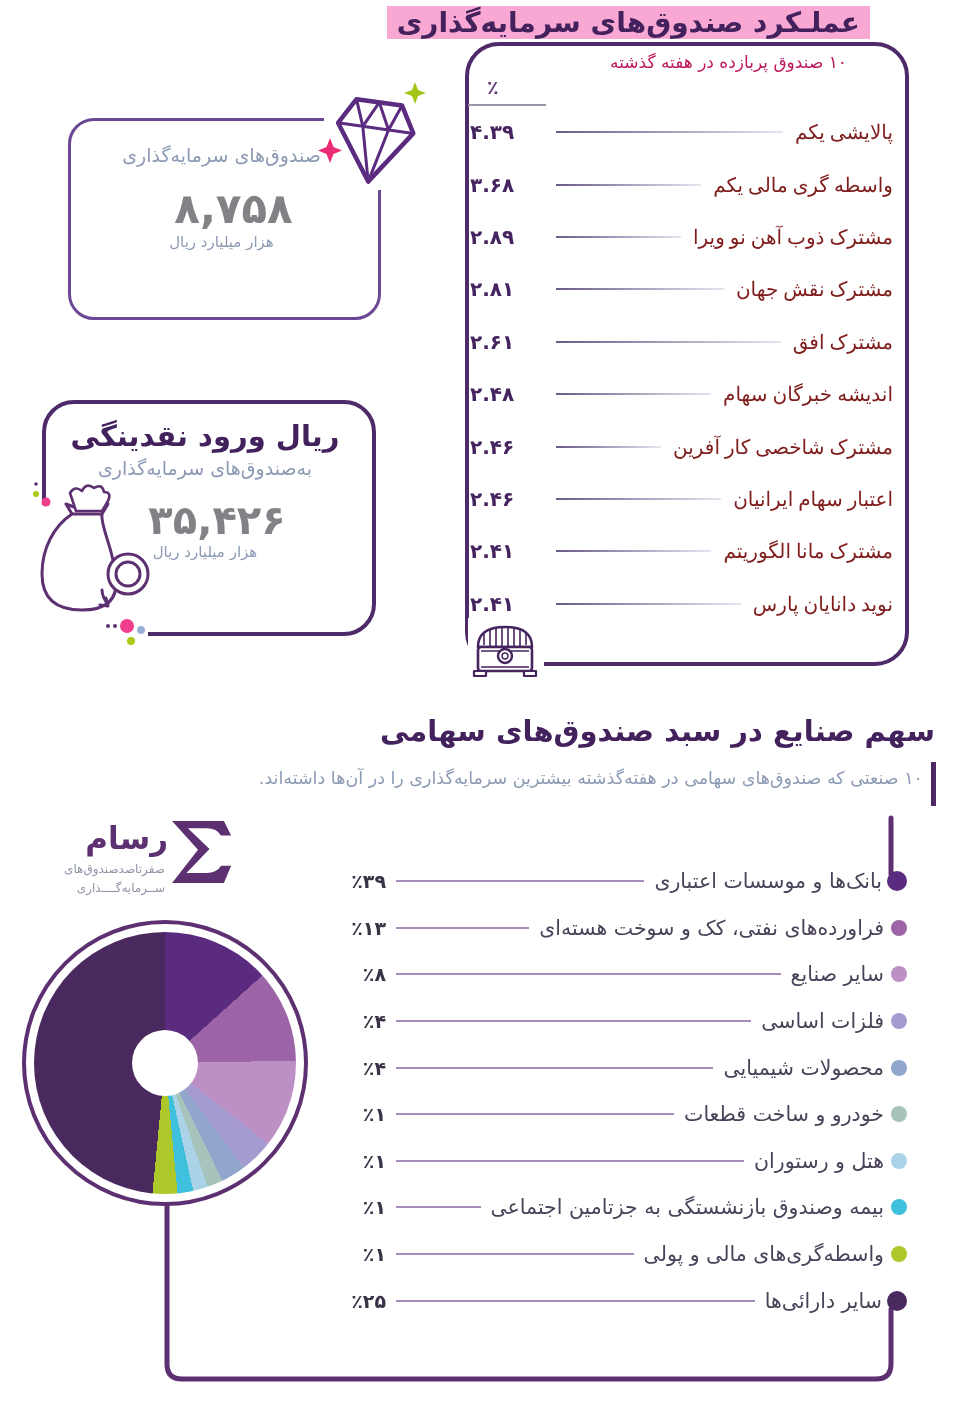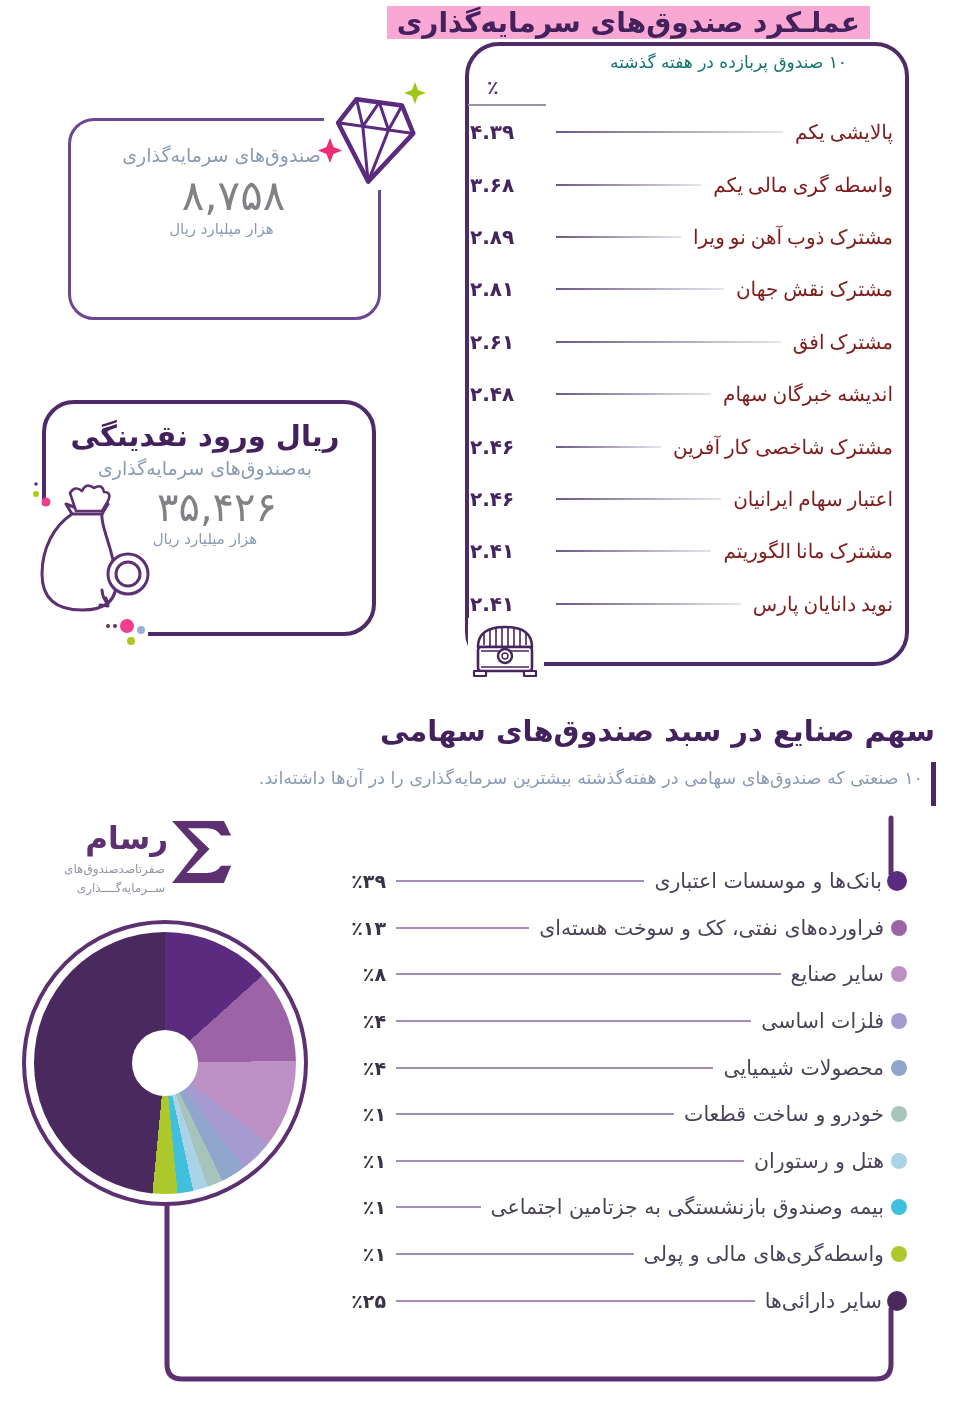--- a/index.html
+++ b/index.html
@@ -3,35 +3,35 @@
 <meta charset="utf-8">
 <style>
   html,body{margin:0;padding:0;background:#ffffff;}
   body{font-family:"DejaVu Sans",sans-serif;}
   #stage{position:relative;width:957px;height:1405px;background:#ffffff;overflow:hidden;direction:rtl;}
   .abs{position:absolute;}
 
   
   .perf-box{left:465px;top:42px;width:436px;height:616px;border:4.5px solid #4f2a68;border-radius:34px;background:#fff;}
   .perf-title{top:6px;right:87px;font-size:28px;font-weight:bold;color:#42215c;background:#f9a8d4;padding:0 10px;white-space:nowrap;z-index:3;}
-  .perf-subtitle{top:52px;right:110px;font-size:17px;color:#0f766e;white-space:nowrap;z-index:3;}
+  .perf-subtitle{top:52px;right:110px;font-size:17px;color:#be185d;white-space:nowrap;z-index:3;}
   .pct-header{left:487px;top:76px;font-size:19px;color:#5d3072;font-weight:bold;z-index:3;}
   .pct-underline{left:468px;top:104px;width:78px;height:2px;background:#9a93a8;z-index:3;}
   .perf-rows{left:470px;top:106px;width:423px;height:524px;display:flex;flex-direction:column;justify-content:space-around;z-index:3;}
   .perf-row{display:flex;align-items:center;direction:rtl;}
   .perf-name{font-size:20px;color:#7f1d1d;white-space:nowrap;font-family:Liberation Serif, serif;}
   .perf-line{flex:1;height:2px;margin:0 12px;background:linear-gradient(to left,#e9e3f0,#6a5a8a);}
   .perf-value{font-size:20px;font-weight:bold;color:#45245f;min-width:74px;direction:ltr;unicode-bidi:embed;text-align:left;}
 
   
   .card1{left:68px;top:118px;width:307px;height:196px;border:3px solid #6b4894;border-radius:26px;background:#fff;}
   .card2{left:42px;top:400px;width:326px;height:228px;border:4px solid #4f2a68;border-radius:32px;background:#fff;}
   .card-title{font-size:30px;font-weight:bold;color:#42215c;line-height:1.15;}
   .card-sub{font-size:19px;color:#8c9ab3;margin-top:4px;}
-  .card-value{font-size:42px;font-weight:normal;color:#808285;margin-top:5px;direction:ltr;unicode-bidi:embed;padding-left:24px;}
+  .card-value{font-size:42px;font-weight:bold;color:#808285;margin-top:18px;direction:ltr;unicode-bidi:embed;padding-left:24px;}
   .card-unit{font-size:15px;color:#8c9ab3;margin-top:0px;}
   .icon-patch{background:#fff;}
 
   
   .sec2-title{right:22px;top:714px;font-size:29px;font-weight:bold;color:#42215c;white-space:nowrap;}
   .sec2-bar{left:931px;top:762px;width:5px;height:44px;background:#4b2766;}
   .sec2-subtitle{right:34px;top:768px;font-size:17.5px;color:#8c9ab3;white-space:nowrap;text-align:center;}
 
   
   .logo-text{right:789px;top:820px;font-size:31px;font-weight:bold;color:#5d3072;}

